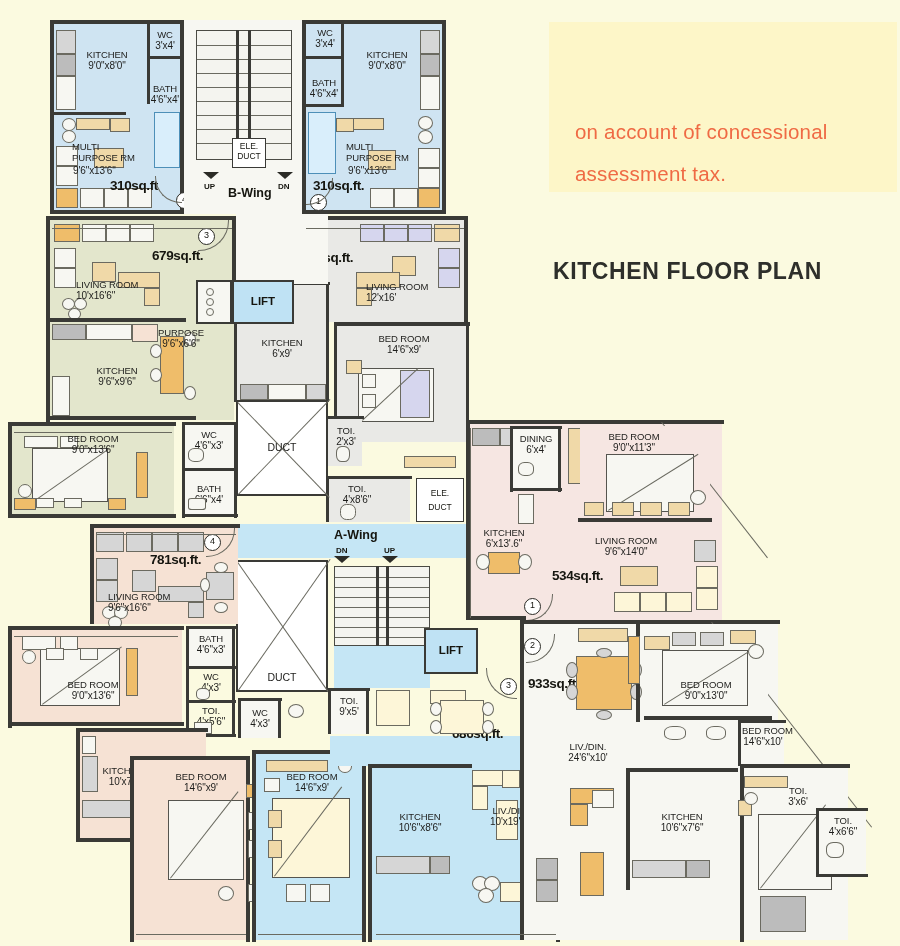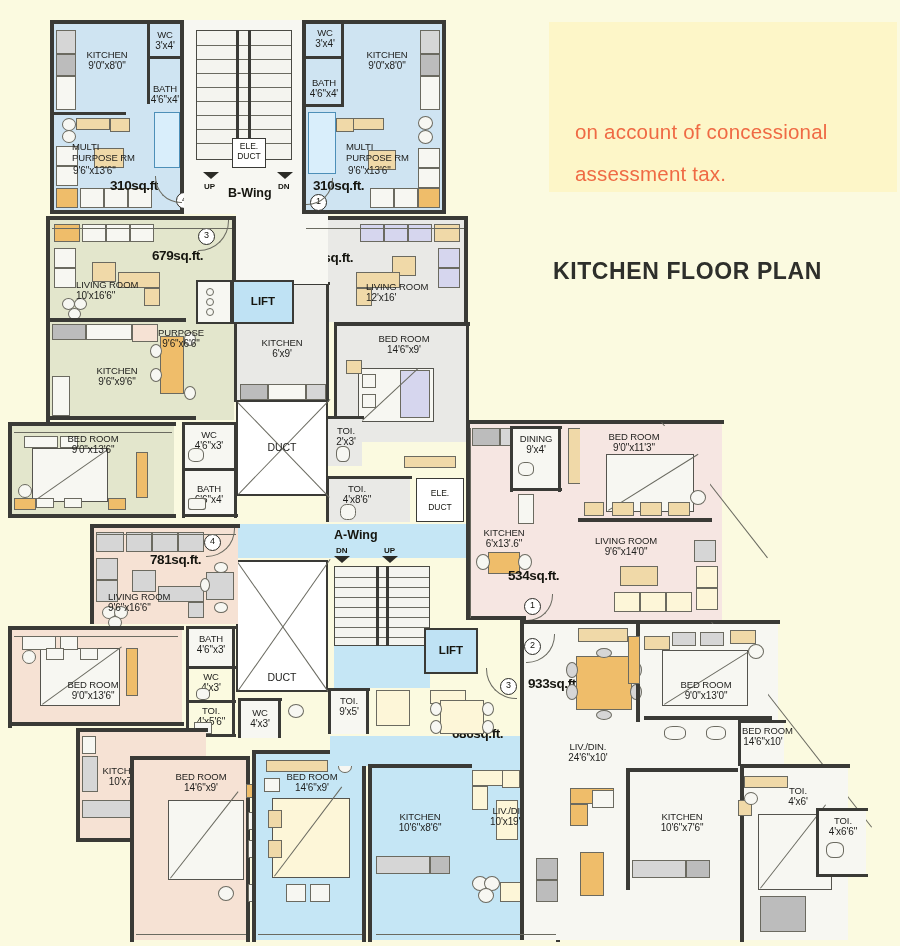--- a/index.html
+++ b/index.html
@@ -574,21 +574,21 @@
 
   <div class="furn f-mgrey" style="left:472px;top:428px;width:28px;height:18px"></div>
   <div class="furn f-ltgrey" style="left:500px;top:428px;width:32px;height:18px"></div>
 
   <div class="rm f-white" style="left:512px;top:428px;width:48px;height:62px"></div>
   <div class="w" style="left:510px;top:426px;width:52px;height:3px"></div>
   <div class="w" style="left:510px;top:426px;width:3px;height:66px"></div>
   <div class="w" style="left:558px;top:426px;width:3px;height:66px"></div>
   <div class="w" style="left:510px;top:488px;width:52px;height:3px"></div>
   <div class="lbl" style="left:512px;top:434px;width:48px">
-    <b>DINING</b><span class="d">9'x4'</span>
+    <b>DINING</b><span class="d">6'x4'</span>
   </div>
   <div class="furn f-white" style="left:518px;top:462px;width:16px;height:14px;border-radius:40%"></div>
   <div class="furn f-white" style="left:518px;top:494px;width:16px;height:30px"></div>
 
   <div class="furn f-tan" style="left:568px;top:428px;width:14px;height:56px"></div>
 
   <div class="lbl" style="left:468px;top:528px;width:72px">
     <b>KITCHEN</b><span class="d">6'x13'.6"</span>
   </div>
   <div class="furn f-gold" style="left:488px;top:552px;width:32px;height:22px"></div>
@@ -612,21 +612,21 @@
     <b>LIVING ROOM</b><span class="d">9'6"x14'0"</span>
   </div>
   <div class="furn f-tan" style="left:620px;top:566px;width:38px;height:20px"></div>
   <div class="furn f-cream" style="left:614px;top:592px;width:26px;height:20px"></div>
   <div class="furn f-cream" style="left:640px;top:592px;width:26px;height:20px"></div>
   <div class="furn f-cream" style="left:666px;top:592px;width:26px;height:20px"></div>
   <div class="furn f-cream" style="left:696px;top:566px;width:22px;height:22px"></div>
   <div class="furn f-cream" style="left:696px;top:588px;width:22px;height:22px"></div>
   <div class="furn f-ltgrey" style="left:694px;top:540px;width:22px;height:22px"></div>
 
-  <div class="area" style="left:508px;top:568px">534sq.ft.</div>
+  <div class="area" style="left:552px;top:568px">534sq.ft.</div>
   <div class="circ" style="left:524px;top:598px">1</div>
   <div class="door" style="left:526px;top:594px;width:26px;height:26px;border-radius:0 0 26px 0;border-top:none;border-left:none"></div>
 
   <div class="rm f-white" style="left:522px;top:624px;width:256px;height:316px"></div>
   <div class="w" style="left:520px;top:620px;width:260px;height:4px"></div>
   <div class="w" style="left:520px;top:620px;width:4px;height:320px"></div>
   <div class="diag" style="left:712px;top:622px;width:260px;transform:rotate(52deg)"></div>
 
   <div class="circ" style="left:524px;top:638px">2</div>
   <div class="door" style="left:526px;top:634px;width:28px;height:28px;border-radius:0 0 28px 0;border-top:none;border-left:none"></div>
@@ -687,21 +687,21 @@
   <div class="rm f-white" style="left:742px;top:766px;width:106px;height:174px"></div>
   <div class="w" style="left:740px;top:764px;width:110px;height:4px"></div>
   <div class="w" style="left:740px;top:764px;width:4px;height:178px"></div>
   <div class="bed f-white" style="left:758px;top:814px;width:74px;height:76px"></div>
   <div class="diag" style="left:760px;top:888px;width:106px;transform:rotate(-52deg)"></div>
   <div class="furn f-tan" style="left:744px;top:776px;width:44px;height:12px"></div>
   <div class="furn f-tan" style="left:738px;top:800px;width:14px;height:16px"></div>
   <div class="furn f-white" style="left:744px;top:792px;width:14px;height:13px;border-radius:50%"></div>
   <div class="furn f-mgrey" style="left:760px;top:896px;width:46px;height:36px"></div>
   <div class="lbl" style="left:752px;top:786px;width:92px">
-    <b>TOI.</b><span class="d">4'x6'</span>
+    <b>TOI.</b><span class="d">3'x6'</span>
   </div>
 
   <div class="rm f-white" style="left:818px;top:810px;width:48px;height:66px"></div>
   <div class="w" style="left:816px;top:808px;width:52px;height:3px"></div>
   <div class="w" style="left:816px;top:808px;width:3px;height:68px"></div>
   <div class="w" style="left:816px;top:874px;width:52px;height:3px"></div>
   <div class="lbl" style="left:820px;top:816px;width:46px">
     <b>TOI.</b><span class="d">4'x6'6"</span>
   </div>
   <div class="furn f-white" style="left:826px;top:842px;width:18px;height:16px;border-radius:40%"></div>

